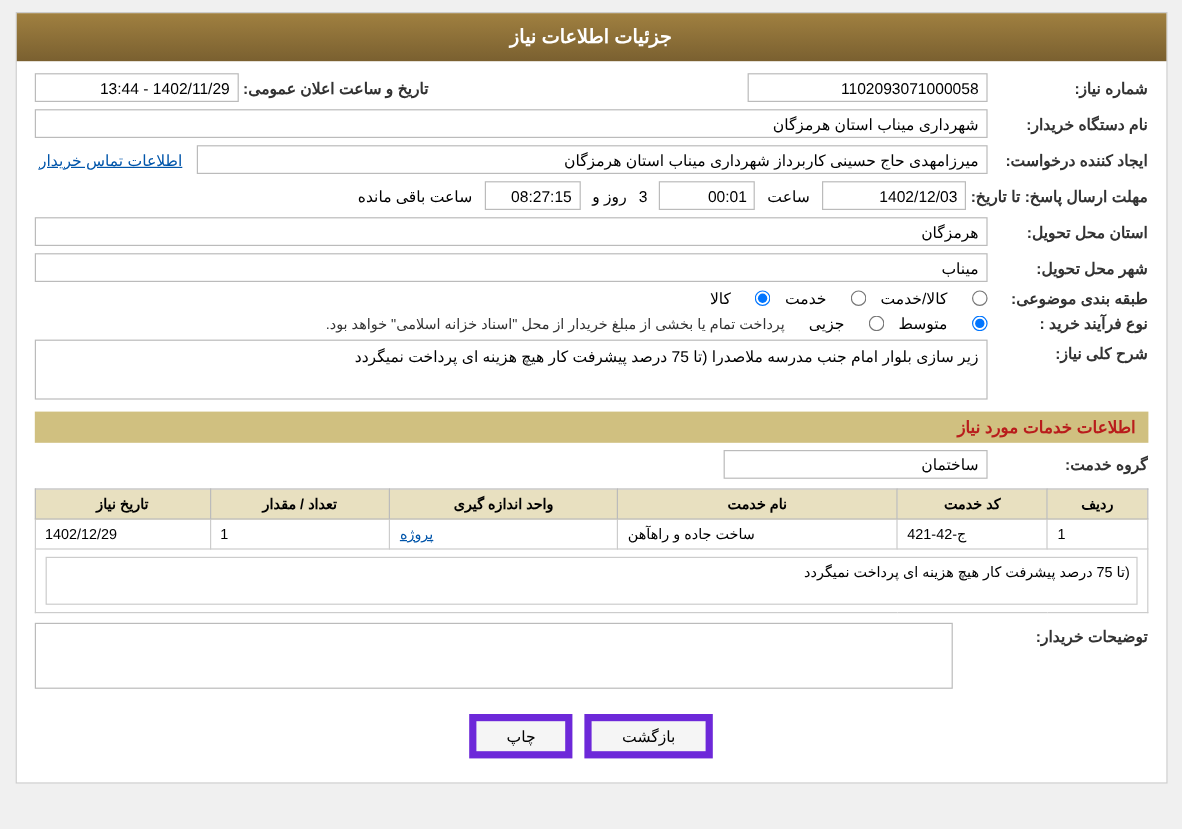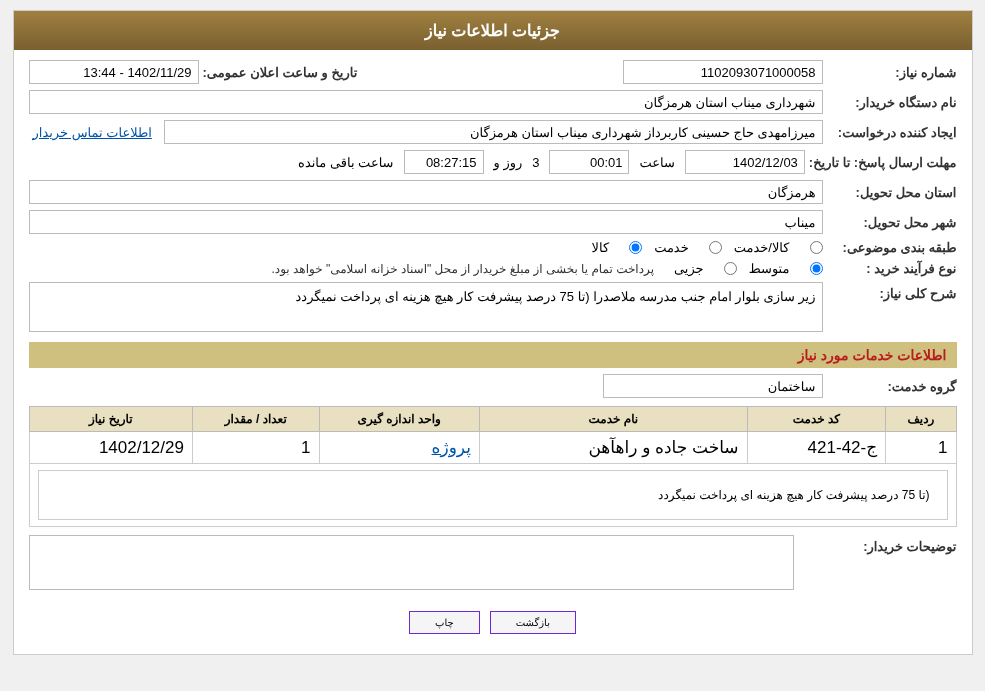--- a/index.html
+++ b/index.html
@@ -101,39 +101,39 @@
     .service-table th {
       background: #e8e0c0;
       border: 1px solid #bbb;
       padding: 5px 8px;
       text-align: center;
       font-size: 12px;
     }
     .service-table td {
       border: 1px solid #ccc;
       padding: 5px 8px;
-      text-align: right;
-      font-size: 17px;
+      text-align: left;
+      font-size: 12px;
     }
     .service-table td.link-blue {
       color: #0055aa;
       text-decoration: underline;
       cursor: pointer;
     }
     .footer-buttons {
       display: flex;
       justify-content: center;
       gap: 10px;
       padding: 15px 0 10px 0;
     }
     .btn {
       padding: 5px 25px;
-      border: 1px solid #6d28d9;
+      border: 6px solid #6d28d9;
       cursor: pointer;
-      font-size: 10px;
+      font-size: 13px;
       font-family: Tahoma, Arial, sans-serif;
     }
     .btn-print {
       background: #f5f5f5;
     }
     .btn-back {
       background: #f5f5f5;
     }
     .textarea-box {
       width: 100%;
@@ -284,21 +284,21 @@
         <tr>
           <td>1</td>
           <td>ج-42-421</td>
           <td>ساخت جاده و راهآهن</td>
           <td class="link-blue">پروژه</td>
           <td>1</td>
           <td>1402/12/29</td>
         </tr>
         <tr>
           <td colspan="6" style="text-align:right; padding:6px 8px; font-size:12px;">
-            <div style="border:1px solid #ccc; padding:17px; min-height:40px; background:#fff; text-align:right;">
+            <div style="border:1px solid #ccc; padding:5px; min-height:40px; background:#fff; text-align:right;">
               <span>(تا 75 درصد پیشرفت کار هیچ هزینه ای پرداخت نمیگردد</span>
             </div>
           </td>
         </tr>
       </tbody>
     </table>
 
     <div class="row" style="align-items: flex-start; margin-top:4px;gap:33px;">
       <span class="label" style="margin-top:4px;">توضیحات خریدار:</span>
       <textarea class="textarea-box" style=""></textarea>

